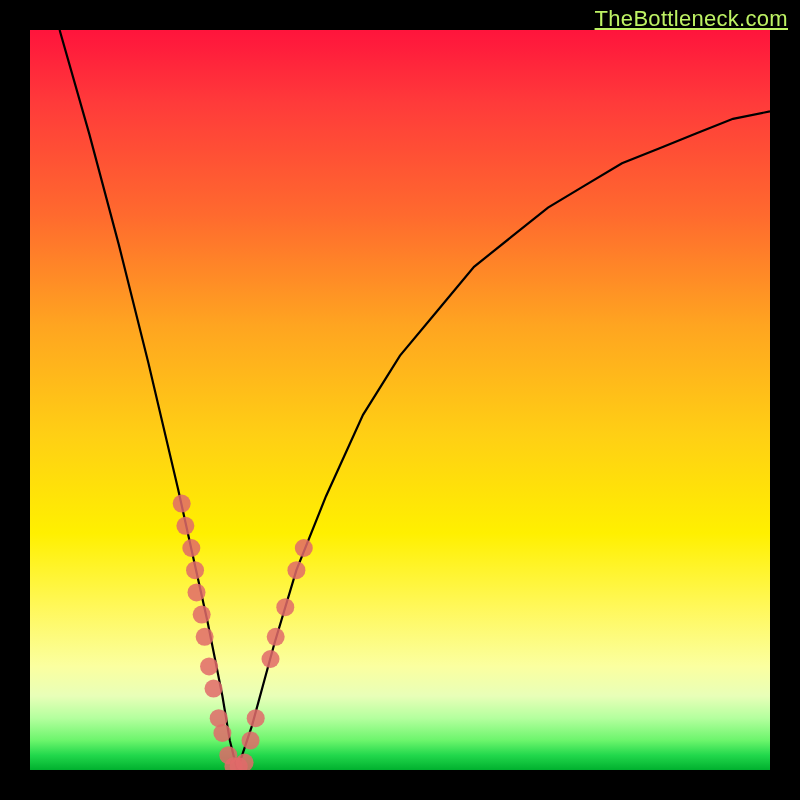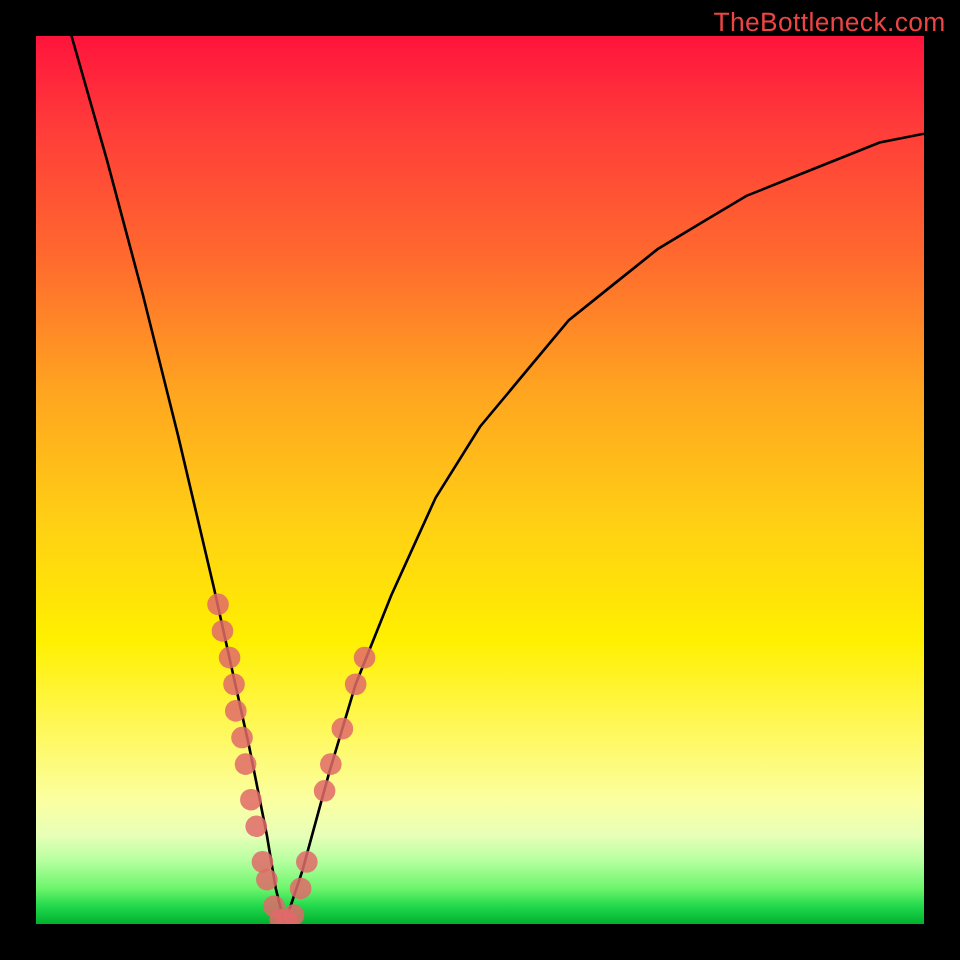--- a/index.html
+++ b/index.html
@@ -36,26 +36,27 @@
       #b4ff9e 93%,
       #6cf56c 96%,
       #22d84c 98%,
       #00b02e 100%
     );
   }
   .watermark {
     position: absolute;
     top: 6px;
     right: 12px;
-    color: #ef4444;
+    color: #bef264;
     font-size: 22px;
     letter-spacing: 0.3px;
     z-index: 5;
     -webkit-user-select: none;
     user-select: none;
+    text-decoration: underline;
   }
   svg.curve {
     position: absolute;
     left: 0;
     top: 0;
     width: 740px;
     height: 740px;
   }
 </style>
 </head>

